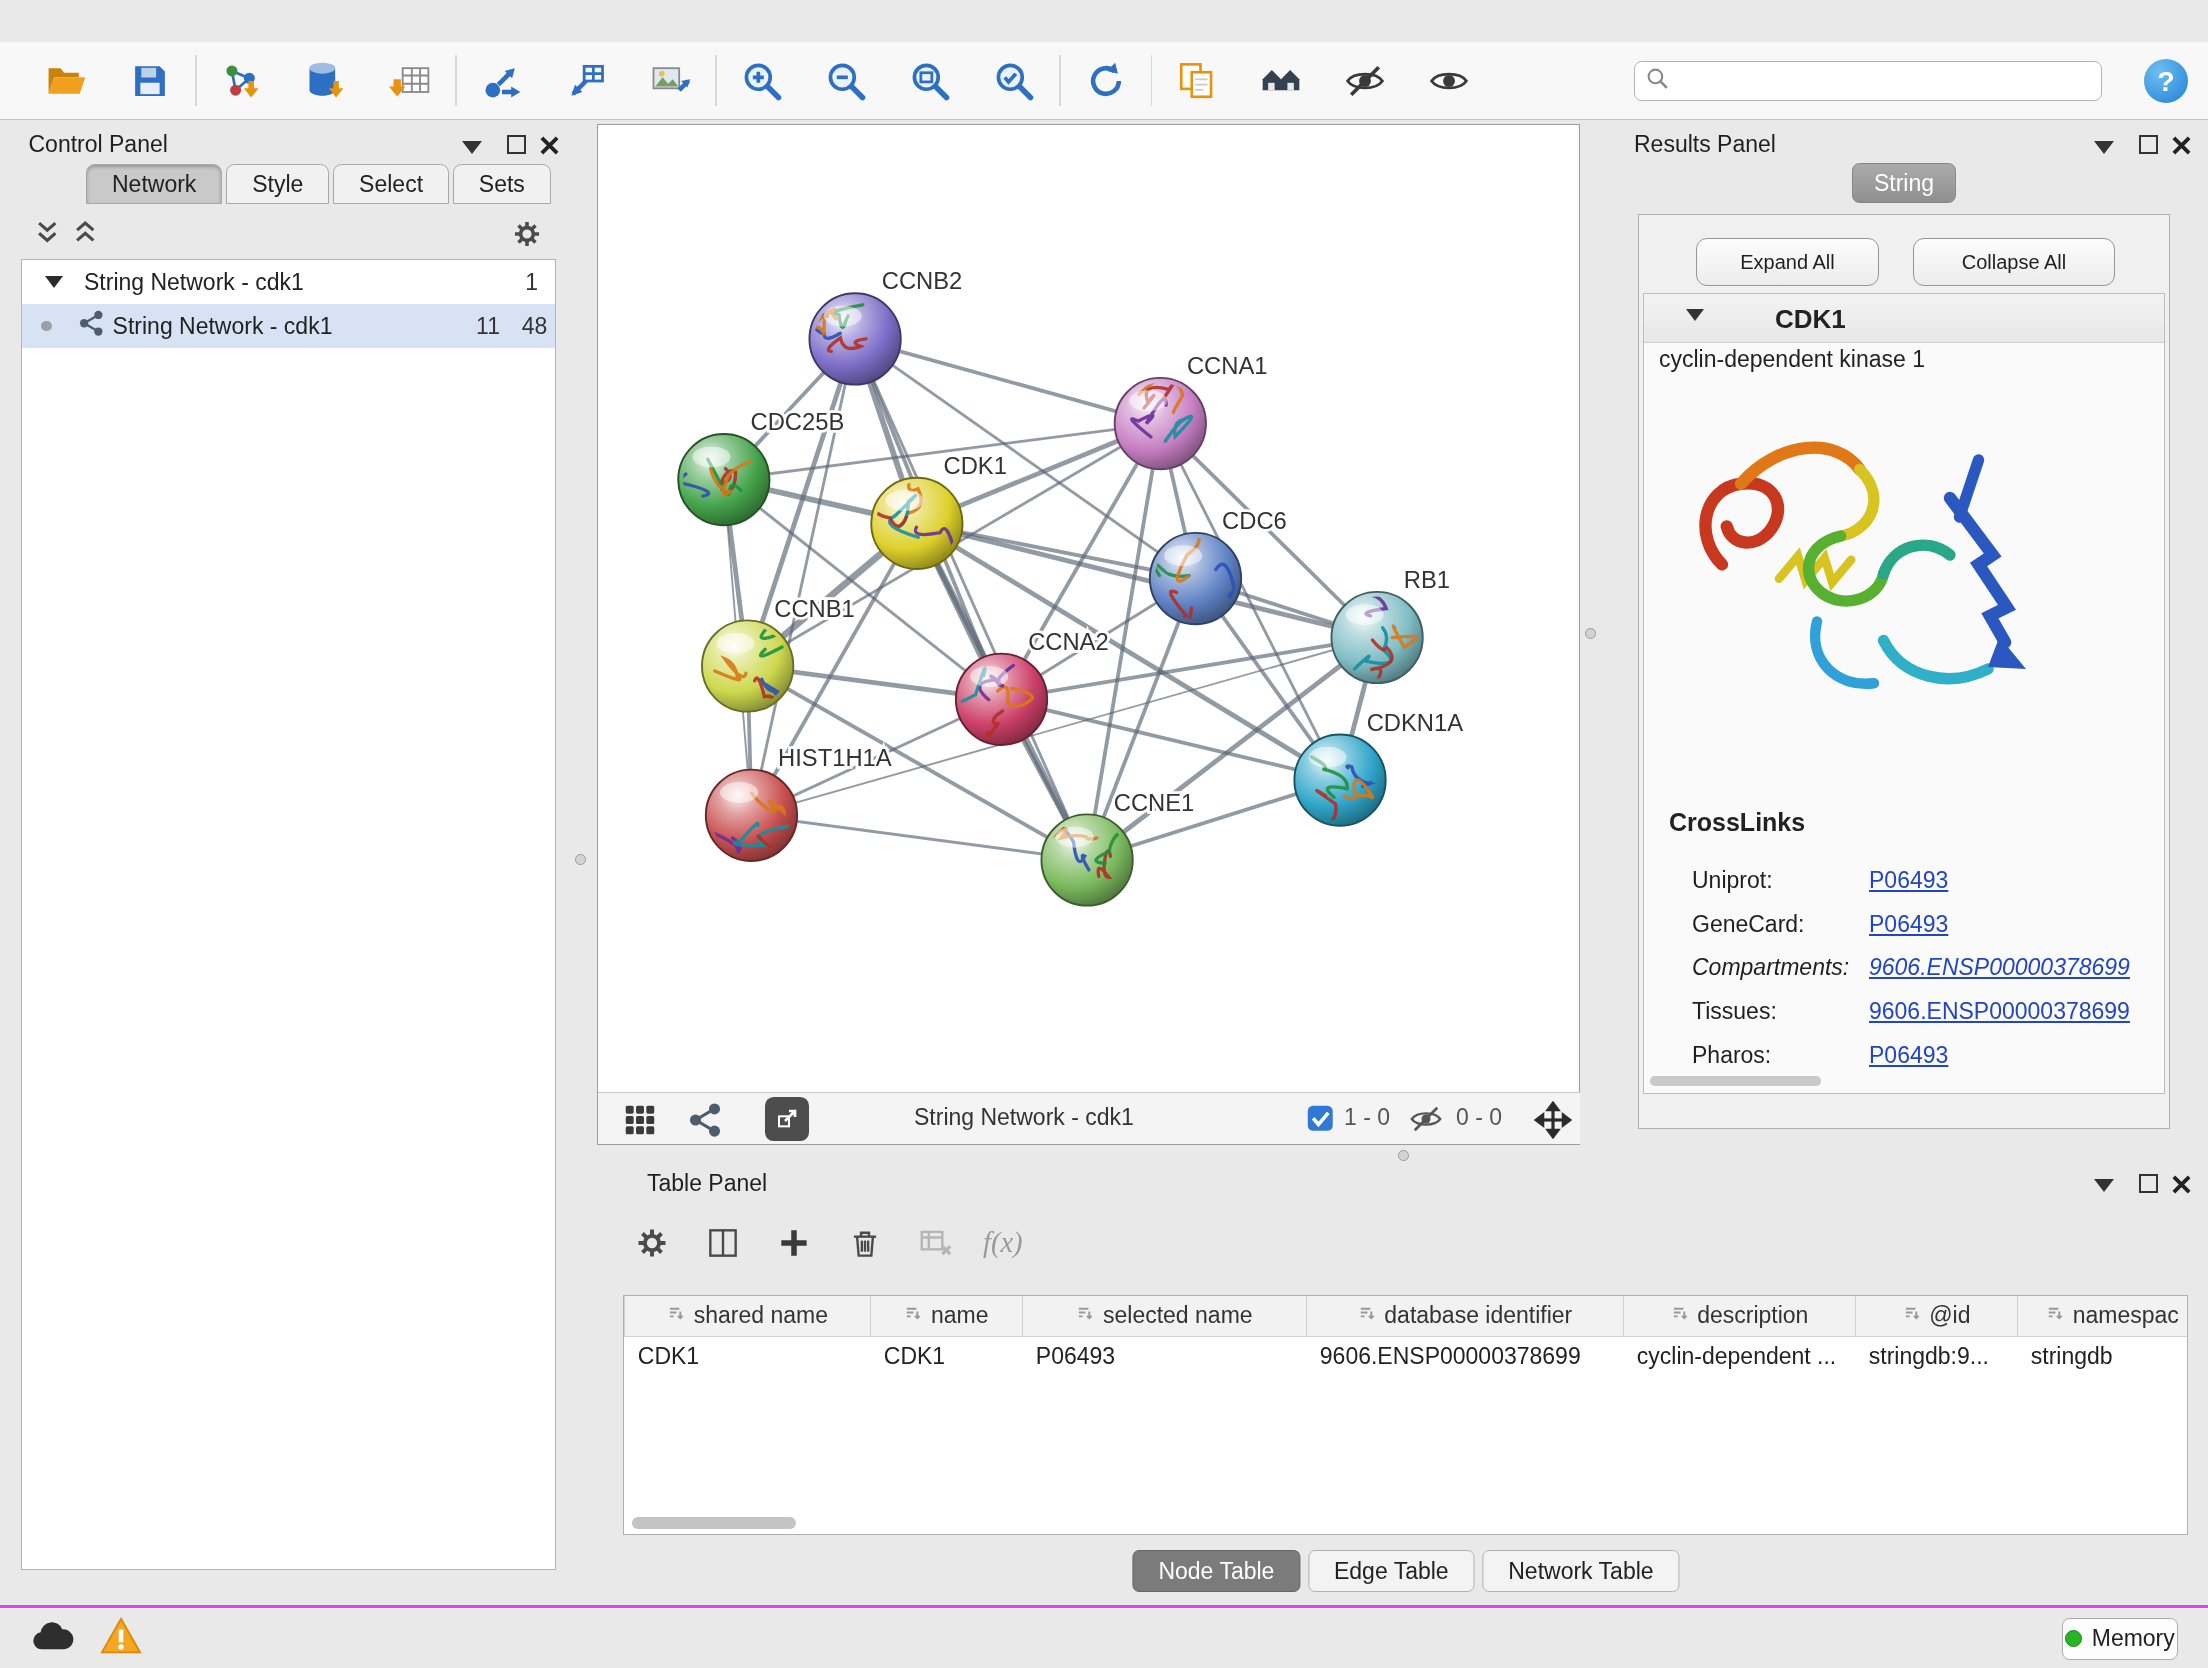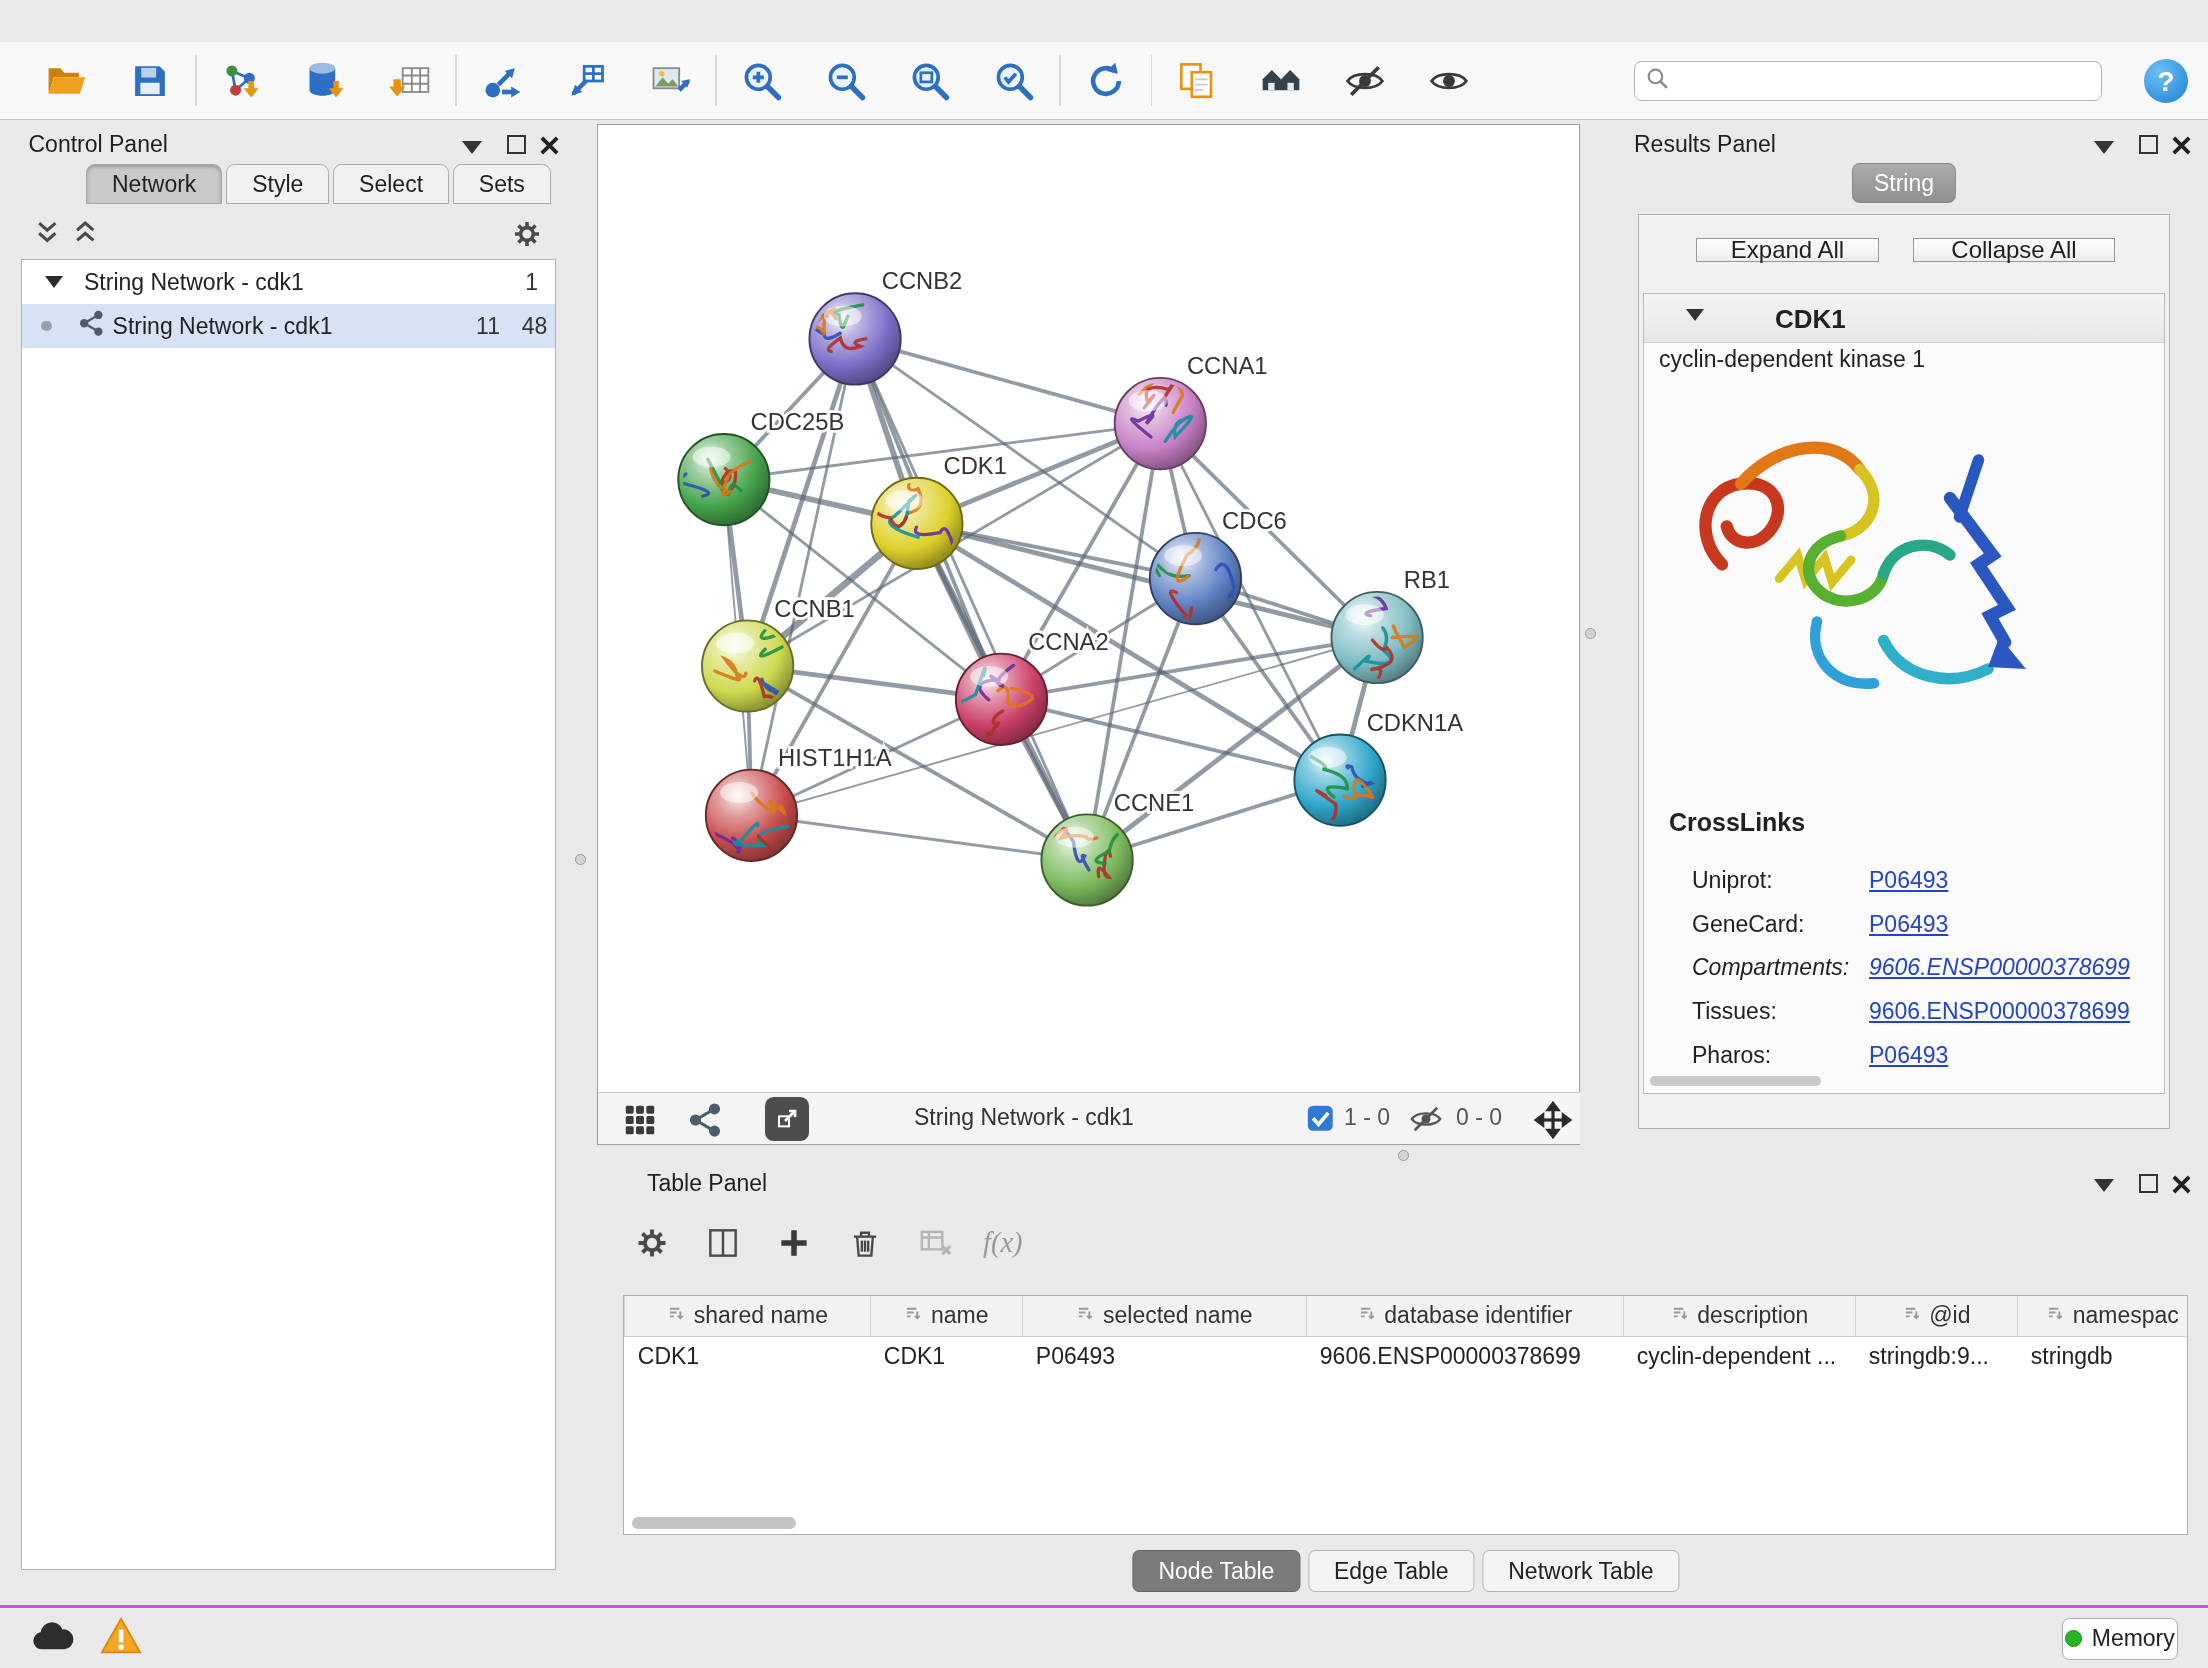--- a/index.html
+++ b/index.html
@@ -38,21 +38,21 @@
 .net-canvas{position:absolute;left:0;top:0}
 .node-label{font-size:25px;fill:#333;stroke:#fff;stroke-width:6px;paint-order:stroke;font-family:"Liberation Sans",sans-serif}
 .net-toolbar{position:absolute;left:0;top:967px;width:982px;height:52px;background:#f4f4f4;border-top:1px solid #c6c6c6}
 .net-toolbar .nt-txt{position:absolute;top:11.4px;font-size:23px;color:#333}
 .export-btn{position:absolute;left:167px;top:3.8px;width:44px;height:44px;background:#4d4d4d;border-radius:8.6px;display:flex;align-items:center;justify-content:center}
 
 .split-dot{position:absolute;width:10.5px;height:10.5px;border-radius:50%;background:#d2d2d2;border:1px solid #9c9c9c}
 
 .badge{position:absolute;left:1904px;top:163px;transform:translateX(-50%);background:linear-gradient(#ababab,#8f8f8f);color:#fff;font-size:23px;padding:5.7px 21px;border-radius:7.6px;border:1px solid #848484}
 .results-box{position:absolute;left:1638px;top:214px;width:532px;height:915px;border:1px solid #b0b0b0;background:#f0f0f0}
-.rp-btn{position:absolute;height:24px;background:linear-gradient(#fdfdfd,#ececec);border:1px solid #979797;border-radius:0;font-size:24px;display:flex;align-items:center;justify-content:center;color:#1f1f1f}
+.rp-btn{position:absolute;height:48px;background:linear-gradient(#fdfdfd,#ececec);border:1px solid #979797;border-radius:11px;font-size:20px;display:flex;align-items:center;justify-content:center;color:#1f1f1f}
 .entry{position:absolute;left:1643px;top:293px;width:522px;height:801px;background:#fafafa;border:1px solid #bdbdbd}
 .entry-header{position:absolute;left:0;top:0;width:100%;height:49px;background:linear-gradient(#f3f3f3,#e7e7e7);border-bottom:1px solid #cfcfcf}
 .entry-name{position:absolute;left:131px;top:9.5px;font-size:26px;font-weight:bold}
 .entry-desc{position:absolute;left:15px;top:52px;font-size:23px}
 .crosslinks-title{position:absolute;left:25px;top:514px;font-size:25px;font-weight:bold}
 .cl-row{position:absolute;left:48px;width:457px;height:44px;font-size:23px}
 .cl-label{position:absolute;left:0;top:7.6px;color:#1f1f1f}
 .cl-value{position:absolute;left:177px;top:7.6px;color:#2145c4;text-decoration:underline}
 .mini-scroll{position:absolute;left:5.7px;top:782px;width:171px;height:9.5px;border-radius:4.8px;background:#c9c9c9}
 

